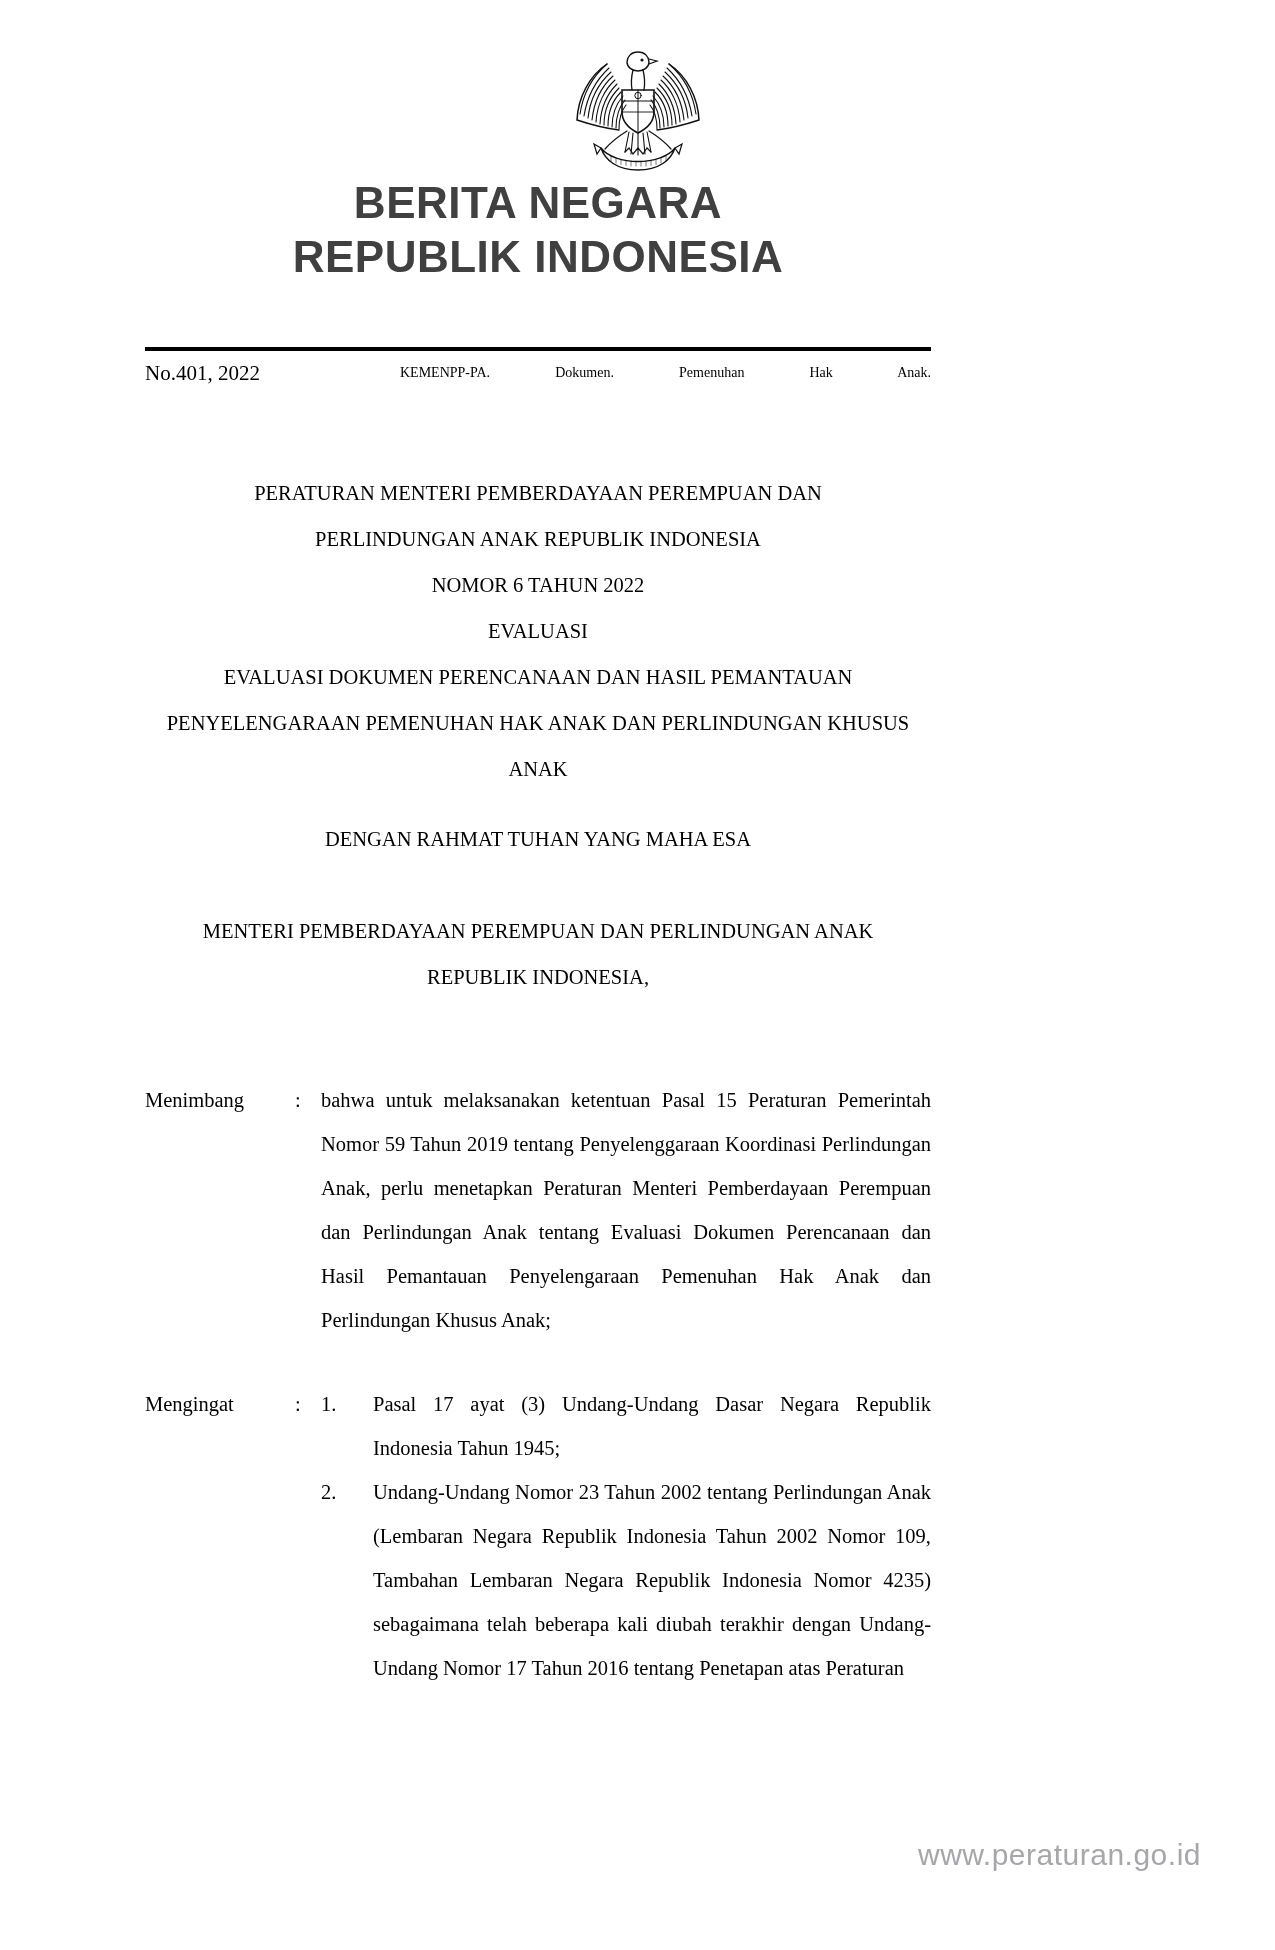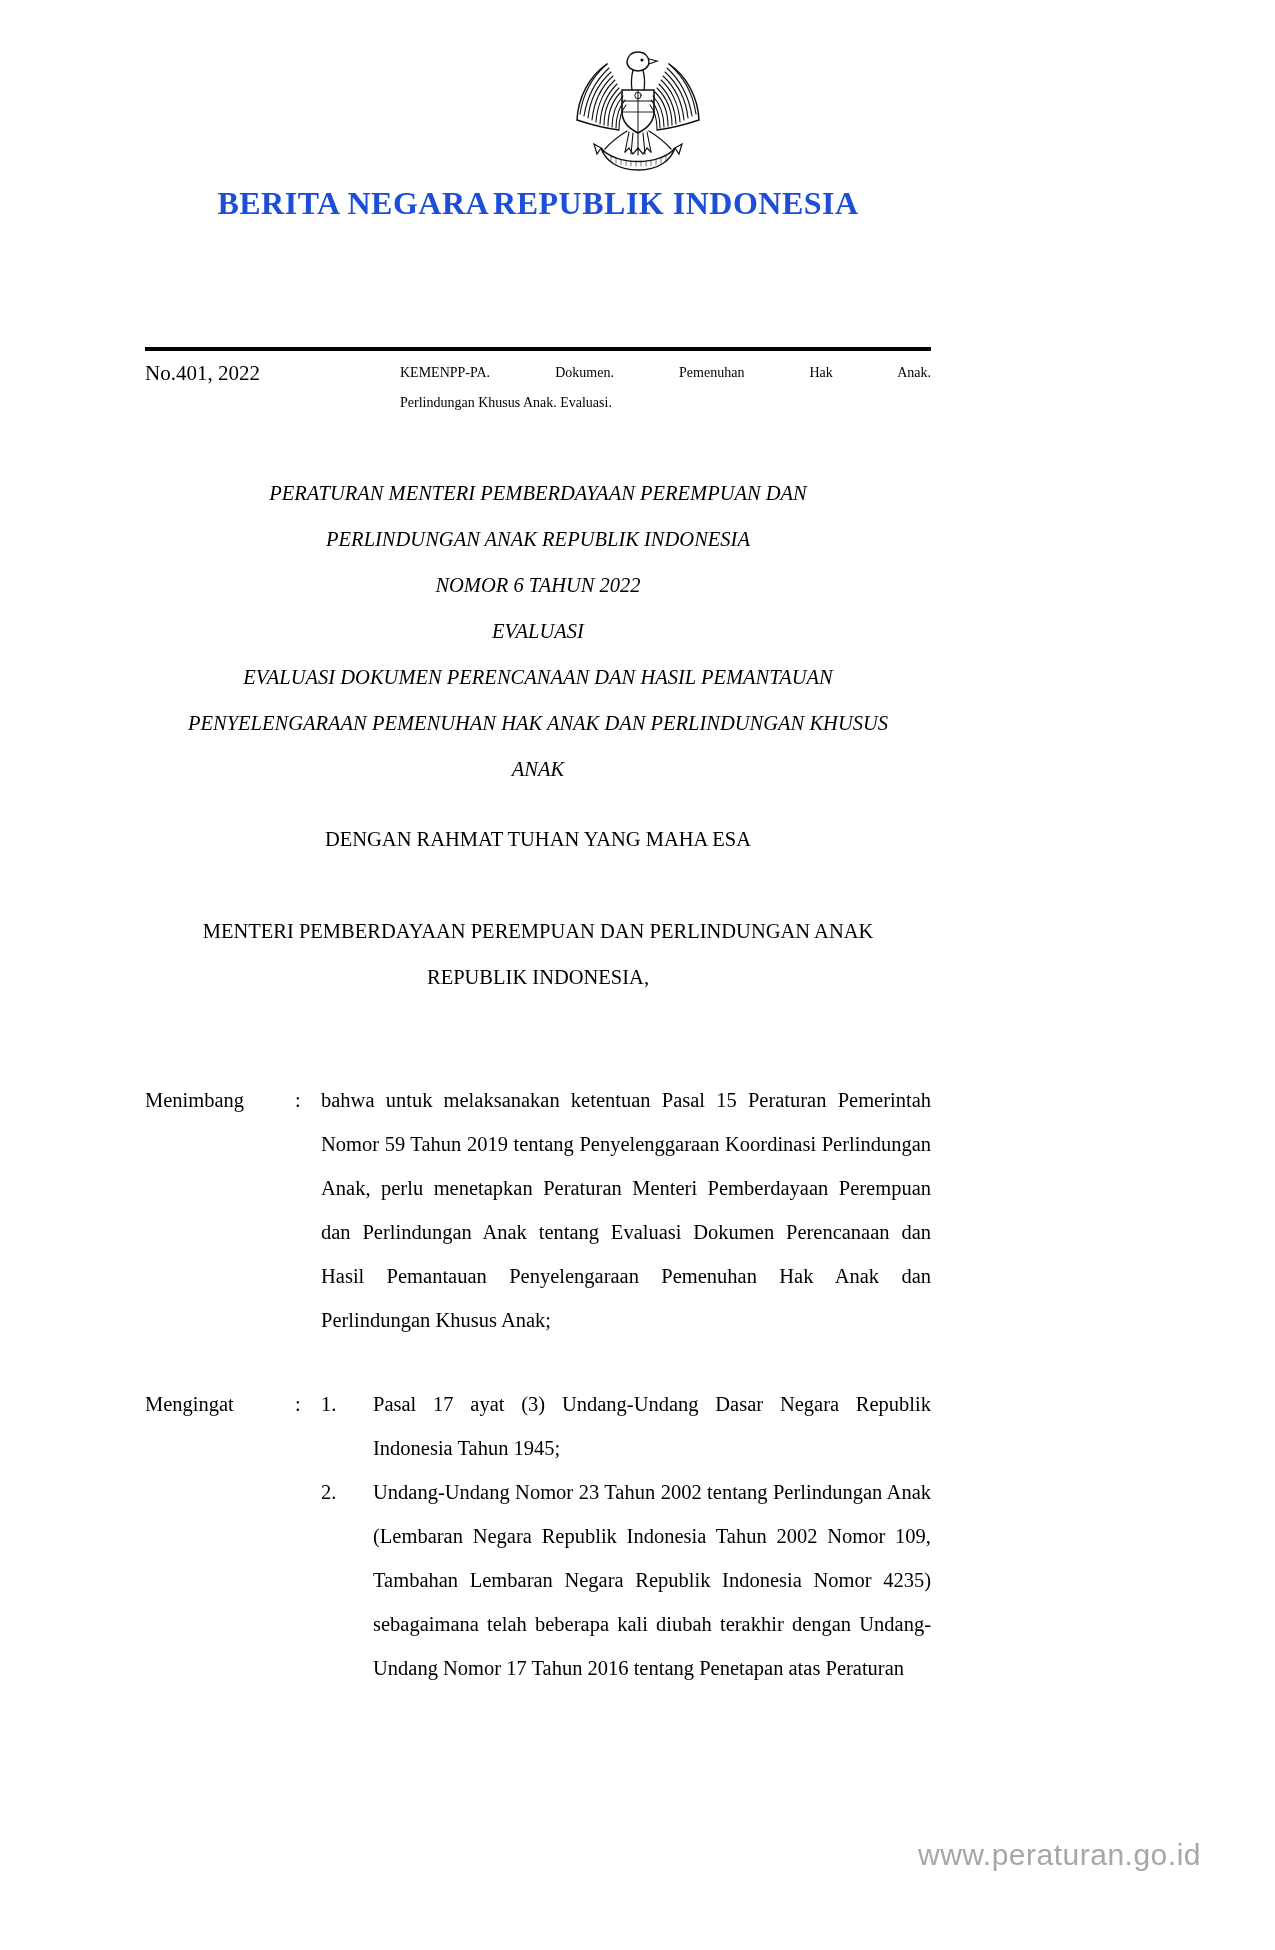--- a/index.html
+++ b/index.html
@@ -39,26 +39,26 @@
 
   
   .masthead {
     position: absolute;
     left: 145px;
     top: 176px;
     width: 786px;
     text-align: center;
   }
   .masthead .line {
-    font-family: Liberation Serif, serif;
+    font-family: Liberation Sans, sans-serif;
     font-weight: 700;
-    font-size: 32px;
+    font-size: 44px;
     line-height: 54px;
     letter-spacing: 0.5px;
-    color: #1d4ed8;
+    color: #404040;
     white-space: nowrap;
   }
 
   .rule {
     position: absolute;
     left: 145px;
     top: 347px;
     width: 786px;
     height: 4px;
     background: #000;
@@ -98,21 +98,21 @@
   
   .title-block {
     position: absolute;
     left: 145px;
     top: 470px;
     width: 786px;
     text-align: center;
     font-size: 20.5px;
     line-height: 46px;
   }
-  .title-block .tline { display: block; white-space: nowrap; font-style: italic; }
+  .title-block .tline { display: block; white-space: nowrap; }
 
   .centered-line {
     position: absolute;
     left: 145px;
     width: 786px;
     text-align: center;
     font-size: 20.5px;
     line-height: 46px;
   }
 
@@ -271,21 +271,20 @@
     <span class="line">BERITA NEGARA</span>
     <span class="line">REPUBLIK INDONESIA</span>
   </div>
 
   <div class="rule"></div>
 
   <div class="header-row">
     <div class="header-no">No.401, 2022</div>
     <div class="header-subj">
       <span class="sline just">KEMENPP-PA. Dokumen. Pemenuhan Hak Anak.</span>
-      <span class="sline">Perlindungan Khusus Anak. Evaluasi.</span>
     </div>
   </div>
 
   <div class="title-block">
     <span class="tline">PERATURAN MENTERI PEMBERDAYAAN PEREMPUAN DAN</span>
     <span class="tline">PERLINDUNGAN ANAK REPUBLIK INDONESIA</span>
     <span class="tline">NOMOR 6 TAHUN 2022</span>
     <span class="tline">EVALUASI</span>
     <span class="tline">EVALUASI DOKUMEN PERENCANAAN DAN HASIL PEMANTAUAN</span>
     <span class="tline">PENYELENGARAAN PEMENUHAN HAK ANAK DAN PERLINDUNGAN KHUSUS</span>

